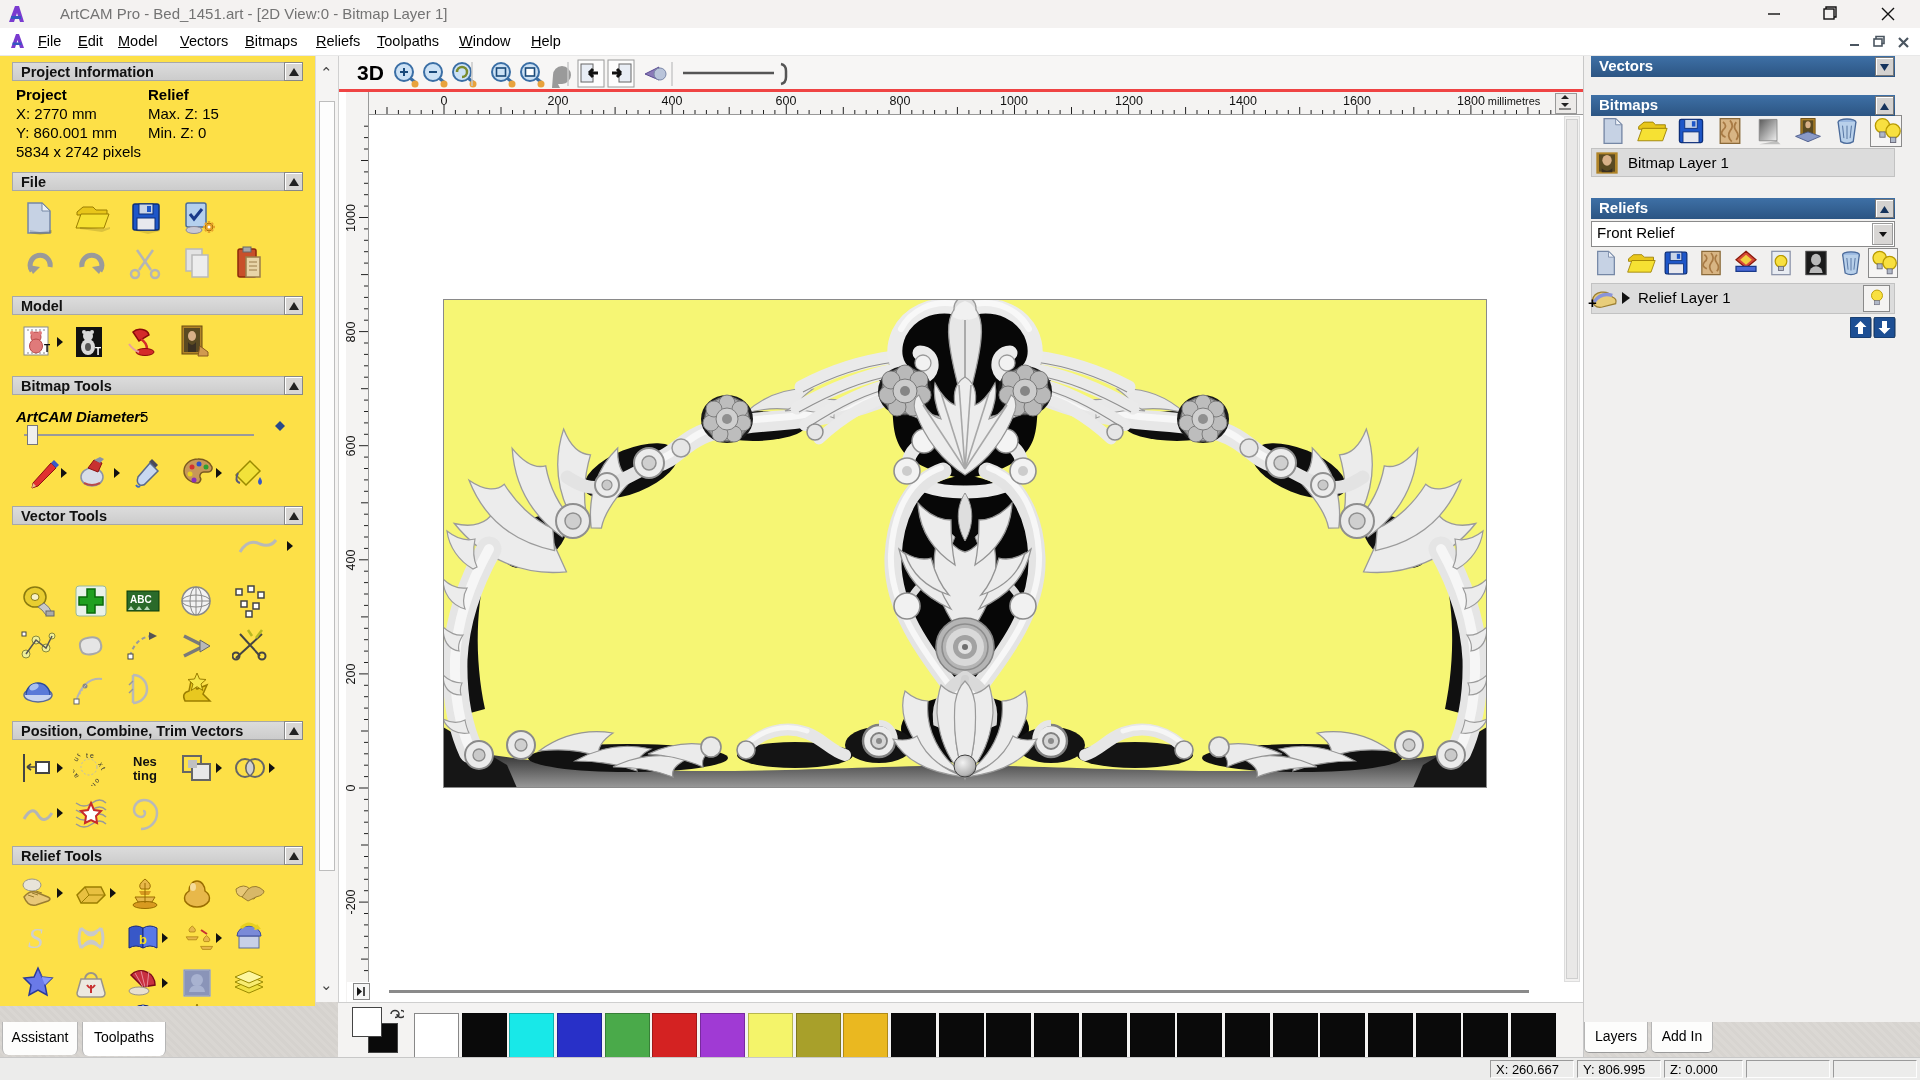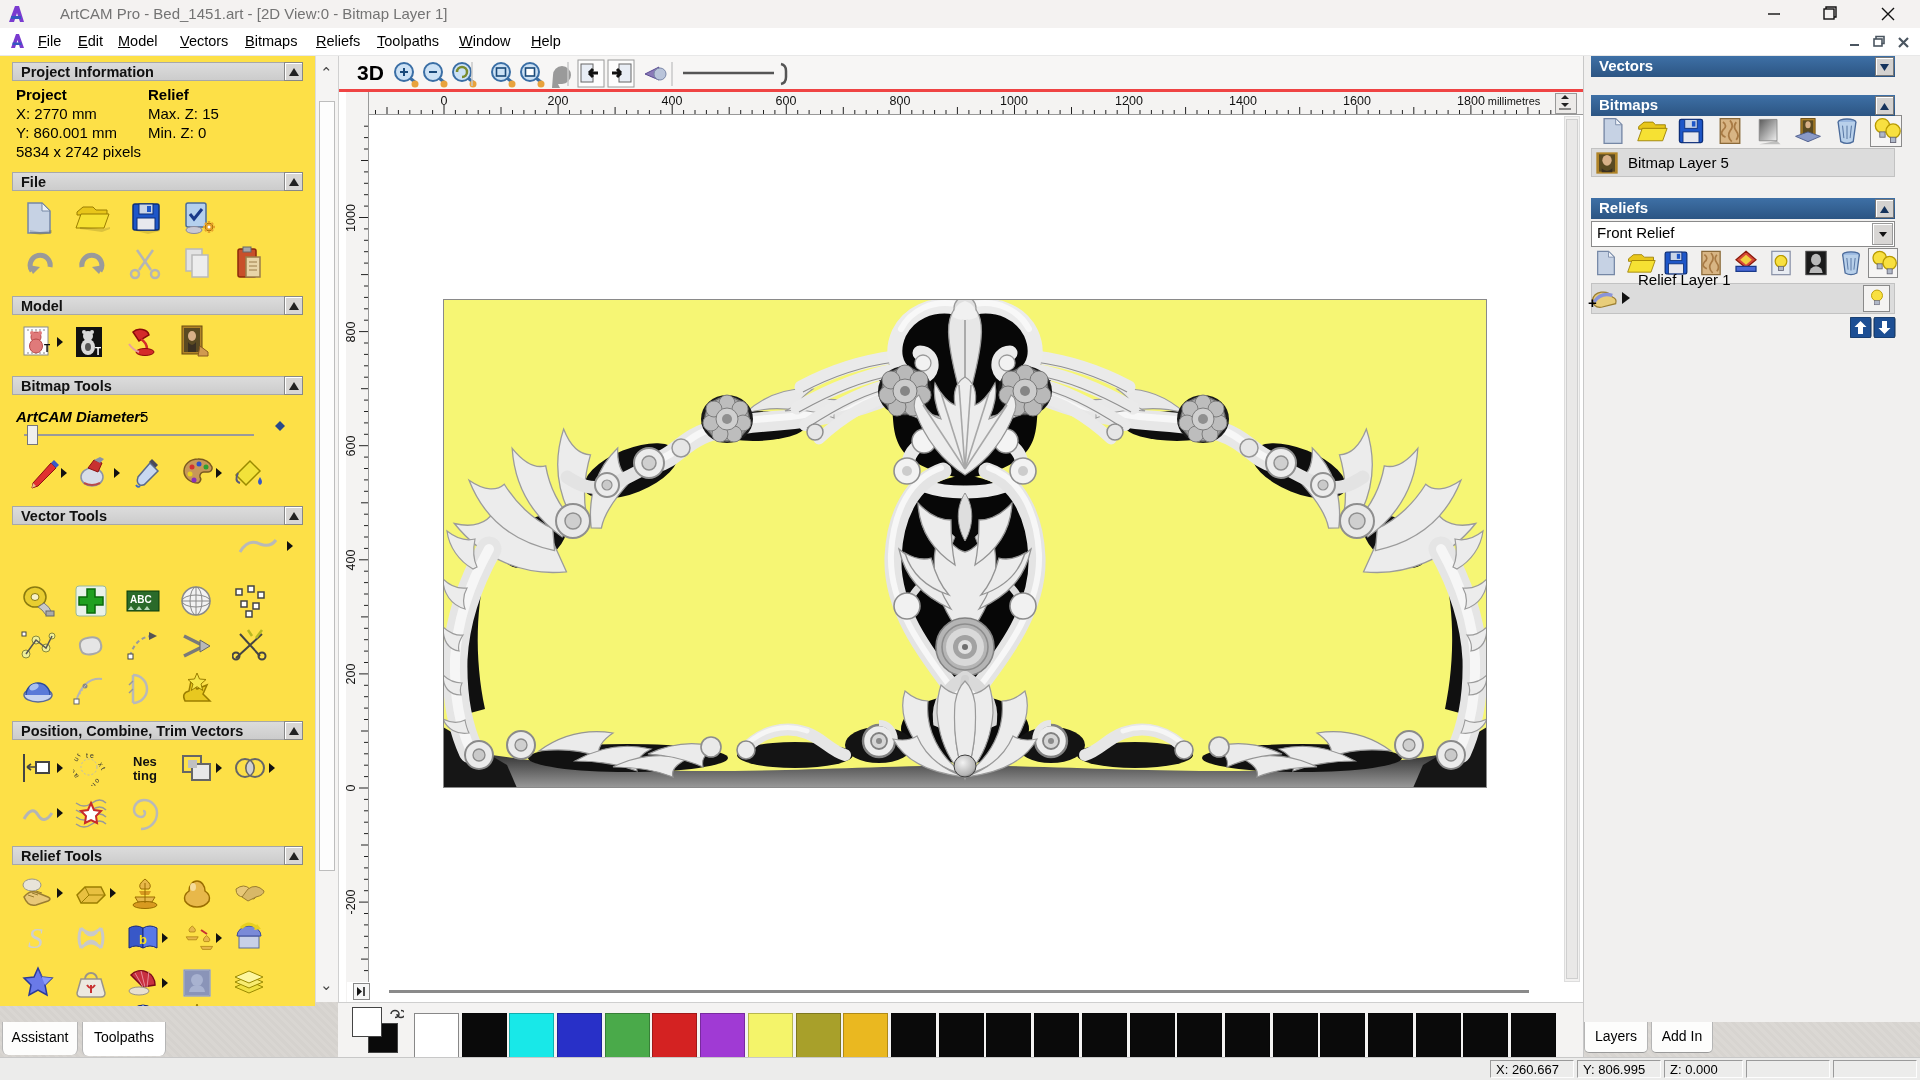--- a/index.html
+++ b/index.html
@@ -888,21 +888,21 @@
       </g>
     </svg>
 
 <div style="position:absolute;left:7px;top:92px;width:304px;height:29px;background:#dcdcdc;border:1px solid #c2c2c2;"></div>
 <svg class="ic" style="left:11px;top:95px" width="24" height="24" viewBox="0 0 36 36">
       <rect x="2" y="2" width="32" height="32" fill="#b08428"></rect>
       <rect x="6" y="5" width="24" height="26" fill="#5a4a22"></rect>
       <ellipse cx="18" cy="14" rx="7" ry="8" fill="#d8b088"></ellipse>
       <path d="M10,26 q8,8 16,0 v6 h-16 z" fill="#3a3022"></path>
     </svg>
-<div class="ptxt" style="left:44px;top:98px">Bitmap Layer 5</div>
+<div class="ptxt" style="left:44px;top:98px">Bitmap Layer 1</div>
 <div style="position:absolute;left:284px;top:192px;width:30px;height:30px;border:1px solid #8a8a8a;background:#f6f5f4;"></div>
     <div class="bluehdr" style="top:142px">
       <div class="t">Reliefs</div>
       <div class="bluebtn"><svg width="17" height="17">
           <path d="M4,13 l4.5,-7 4.5,7 z" fill="#15335c"></path>
         </svg></div>
     </div>
 <div style="position:absolute;left:7px;top:165px;width:304px;height:26px;background:#fff;border:1.5px solid #8a8a8a;"></div>
 <div class="ptxt" style="left:13px;top:168px">Front Relief</div>
 <div style="position:absolute;left:288px;top:167px;width:21px;height:22px;background:#d8d6d4;border:1px solid #999;box-shadow:inset 1px 1px 0 #fff;"></div>
@@ -960,21 +960,21 @@
     </svg>
 <div style="position:absolute;left:7px;top:227px;width:304px;height:31px;background:#dcdcdc;border:1px solid #c2c2c2;"></div>
 <svg class="ic" style="left:5px;top:226px" width="30" height="30" viewBox="0 0 36 36">
       <path d="M4,22 a13,12 0 0 1 24,-4 q6,2 4,8 l-16,4 q-10,2 -12,-8 z" fill="#e8cd7a" stroke="#9a7d30" stroke-width="1.5"></path>
       <path d="M6,24 q8,-12 22,-8" fill="none" stroke="#8a94d8" stroke-width="4"></path>
     </svg>
 <div style="position:absolute;left:4px;top:238px;font-size:15px;font-weight:bold;color:#000;">+</div>
 <svg class="ic" style="left:36px;top:235px" width="12" height="14">
       <path d="M2,1 L10,7 L2,13 z" fill="#111"></path>
     </svg>
-<div class="ptxt" style="left:54px;top:215px">Relief Layer 1</div>
+<div class="ptxt" style="left:54px;top:233px">Relief Layer 1</div>
 <div style="position:absolute;left:279px;top:229px;width:27px;height:27px;background:#f4f3f2;border:1px solid #8a8a8a;"></div>
 <svg class="ic" style="left:282px;top:231px" width="22" height="22" viewBox="0 0 36 36">
       <circle cx="18" cy="14" r="9" fill="#f8e040" stroke="#b89a00" stroke-width="1.5"></circle>
       <rect x="14" y="22" width="8" height="7" fill="#b0b8c8" stroke="#667"></rect>
     </svg>
 <svg class="ic" style="left:266px;top:261px" width="46" height="21">
 <rect x="0" y="0" width="21" height="21" rx="2" fill="#1d4f94" stroke="#123055"></rect>
       <path d="M10.5,4 l6,6 h-3.5 v7 h-5 v-7 h-3.5 z" fill="#fff"></path>
 <rect x="24" y="0" width="21" height="21" rx="2" fill="#1d4f94" stroke="#123055"></rect>
       <path d="M34.5,17 l6,-6 h-3.5 v-7 h-5 v7 h-3.5 z" fill="#fff"></path>

